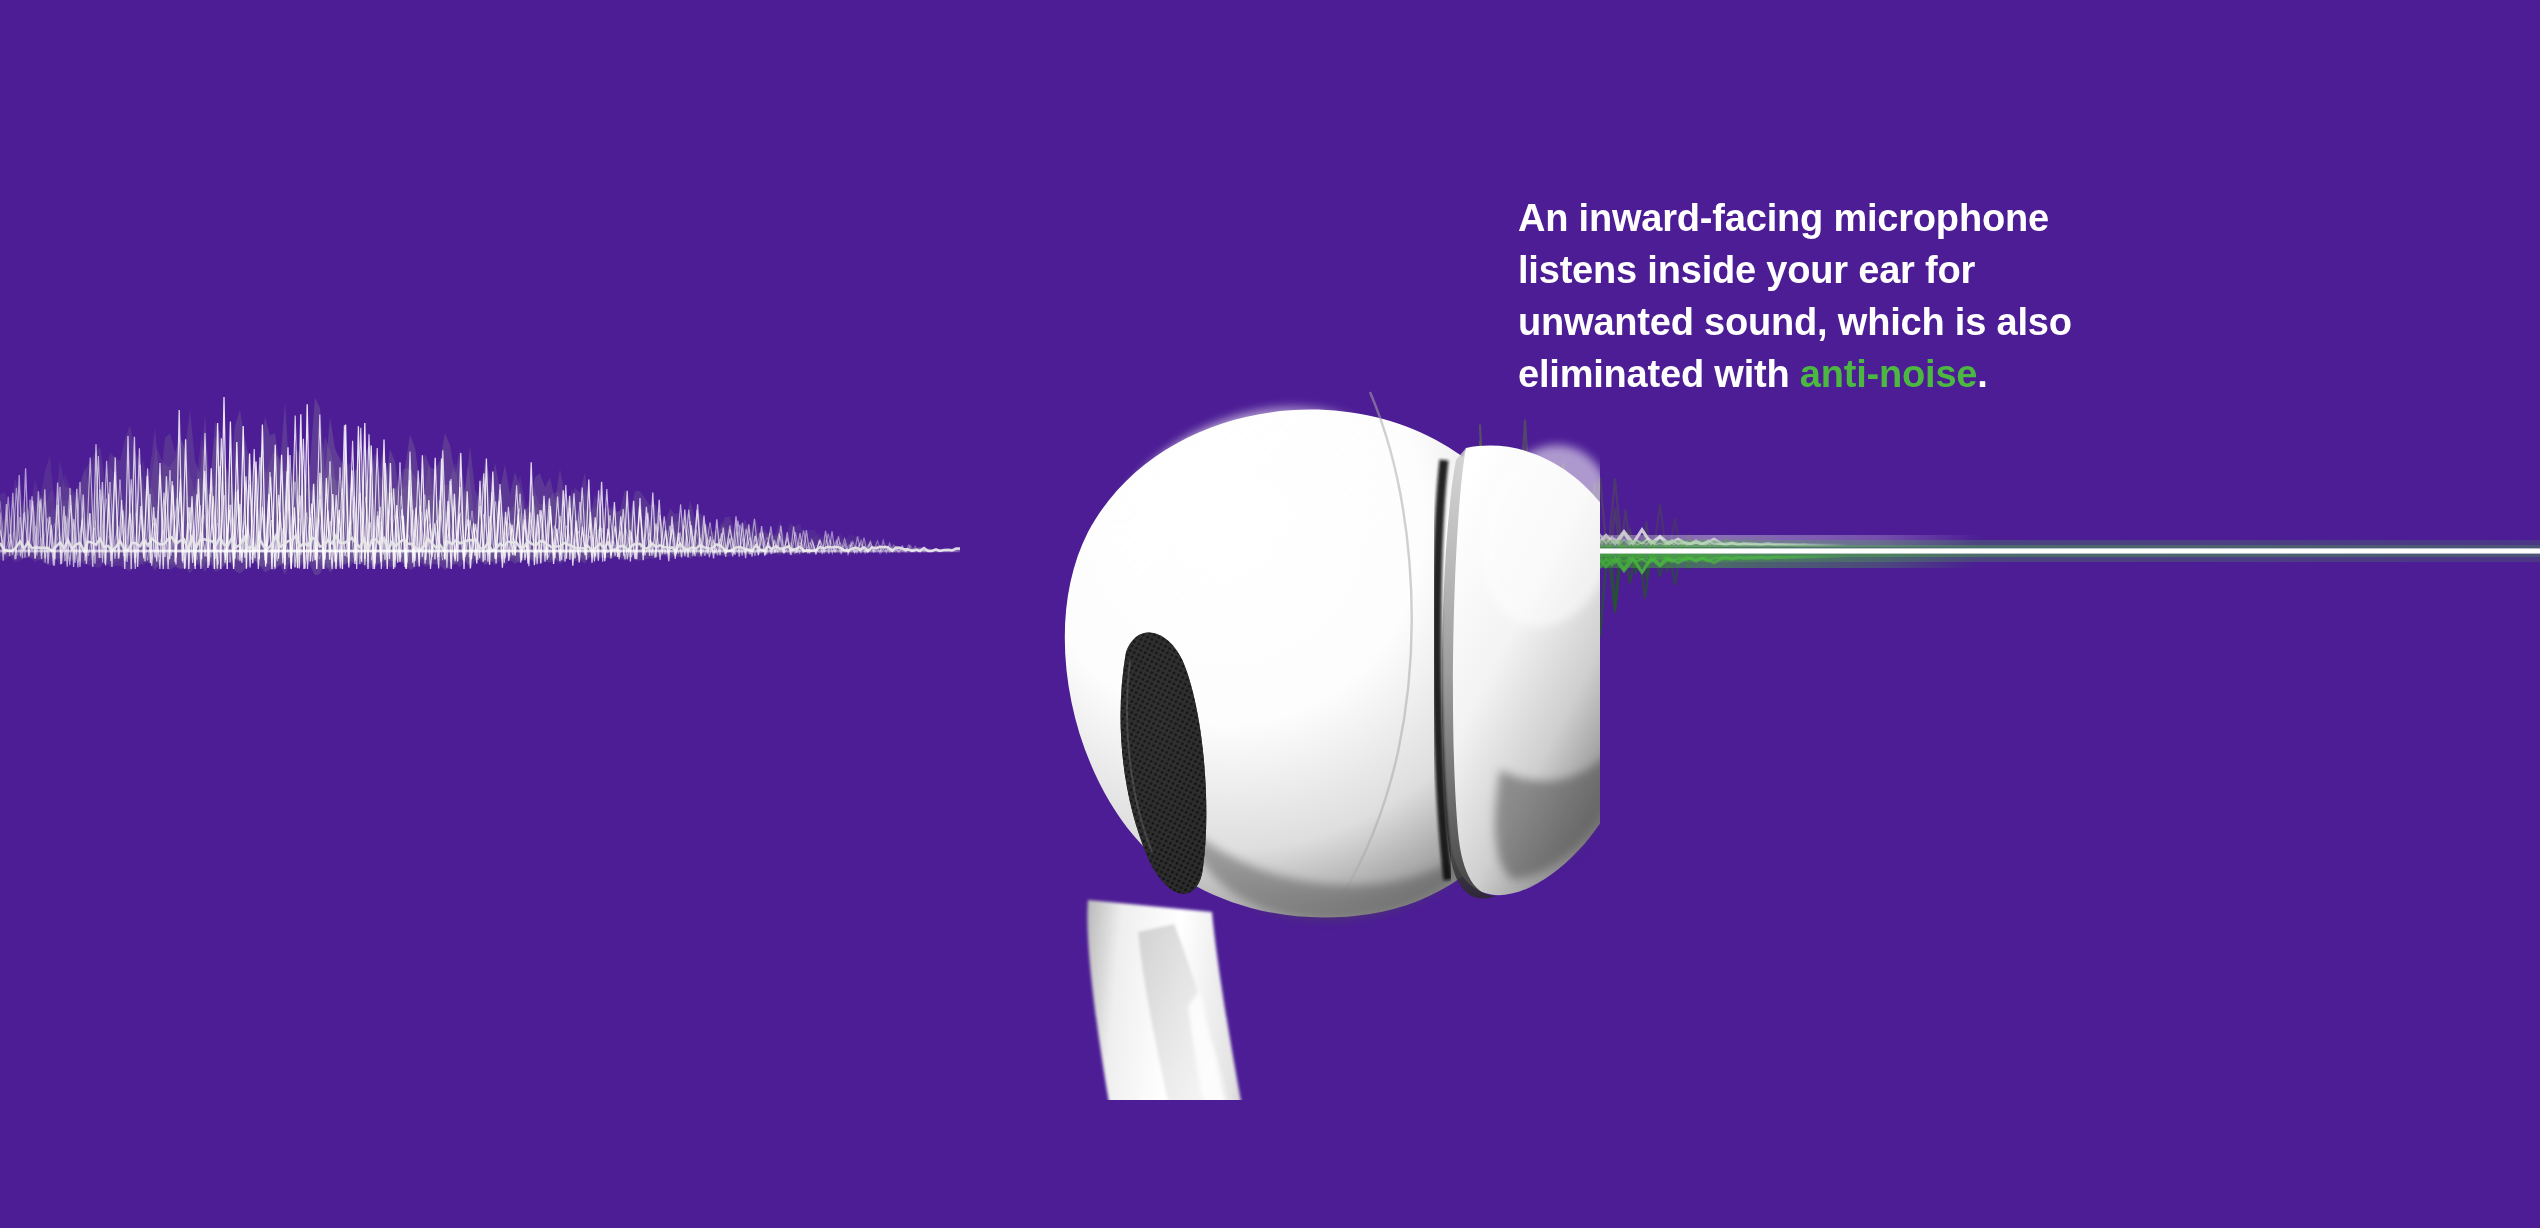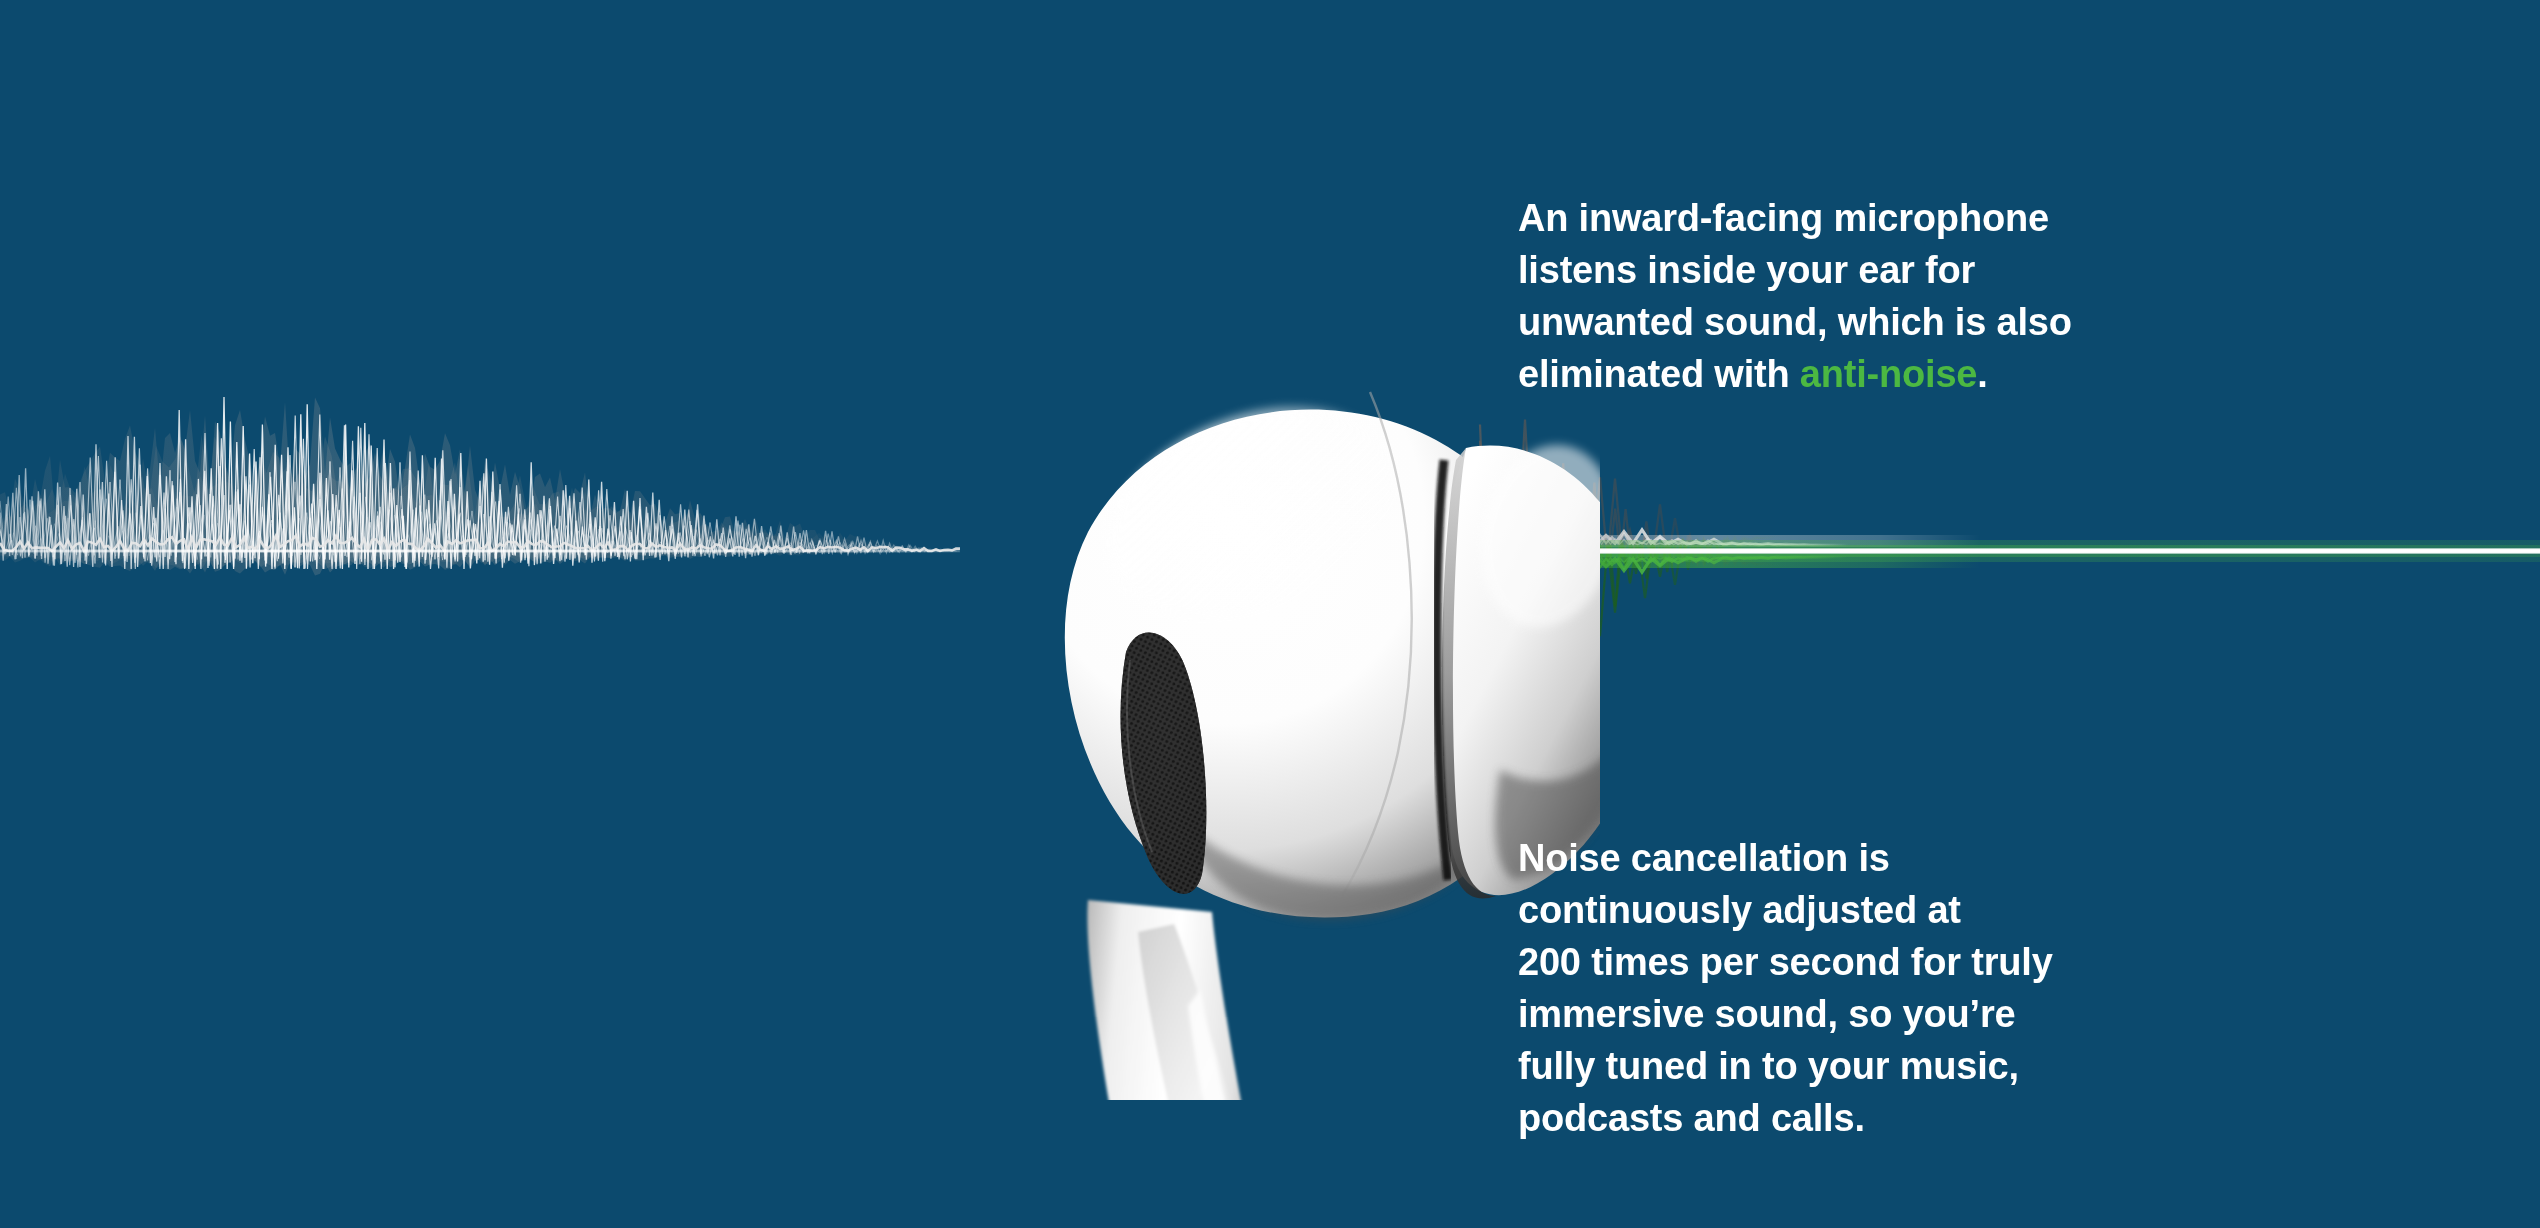--- a/index.html
+++ b/index.html
@@ -3,21 +3,21 @@
 <meta charset="utf-8">
 <title>AirPods Pro Active Noise Cancellation</title>
 <style>
   * { margin:0; padding:0; box-sizing:border-box; }
   html,body { background:#000; }
   body {
     width:2540px; height:1228px;
     font-family:"Liberation Sans","DejaVu Sans",sans-serif;
     overflow:hidden; position:relative;
   }
-  .stage { position:absolute; inset:0; background:#0c4a6e; overflow:hidden;padding-left:48px; }
+  .stage { position:absolute; inset:0; background:#4c1d95; overflow:hidden;padding-left:48px; }
 
   
   .wave-layer { position:absolute; left:0; top:0; width:2540px; height:1228px; pointer-events:none; }
 
   
   .product { position:absolute; left:900px; top:300px; width:700px; height:800px; }
   .product svg { display:block; width:100%; height:100%; }
 
   
   .copy {
@@ -258,22 +258,14 @@
     </svg>
   </div>
 
   <div class="copy" id="copy-top">
     <span>An inward-facing microphone
 listens inside your ear for
 unwanted sound, which is also
 eliminated with </span><span class="accent">anti-noise</span><span>.</span>
   </div>
 
-  <div class="copy" id="copy-bottom">
-    <span>Noise cancellation is
-continuously adjusted at
-200 times per second for truly
-immersive sound, so you’re
-fully tuned in to your music,
-podcasts and calls.</span><span class="accent"></span><span></span>
-  </div>
 
 </div>
 
 </body></html>

